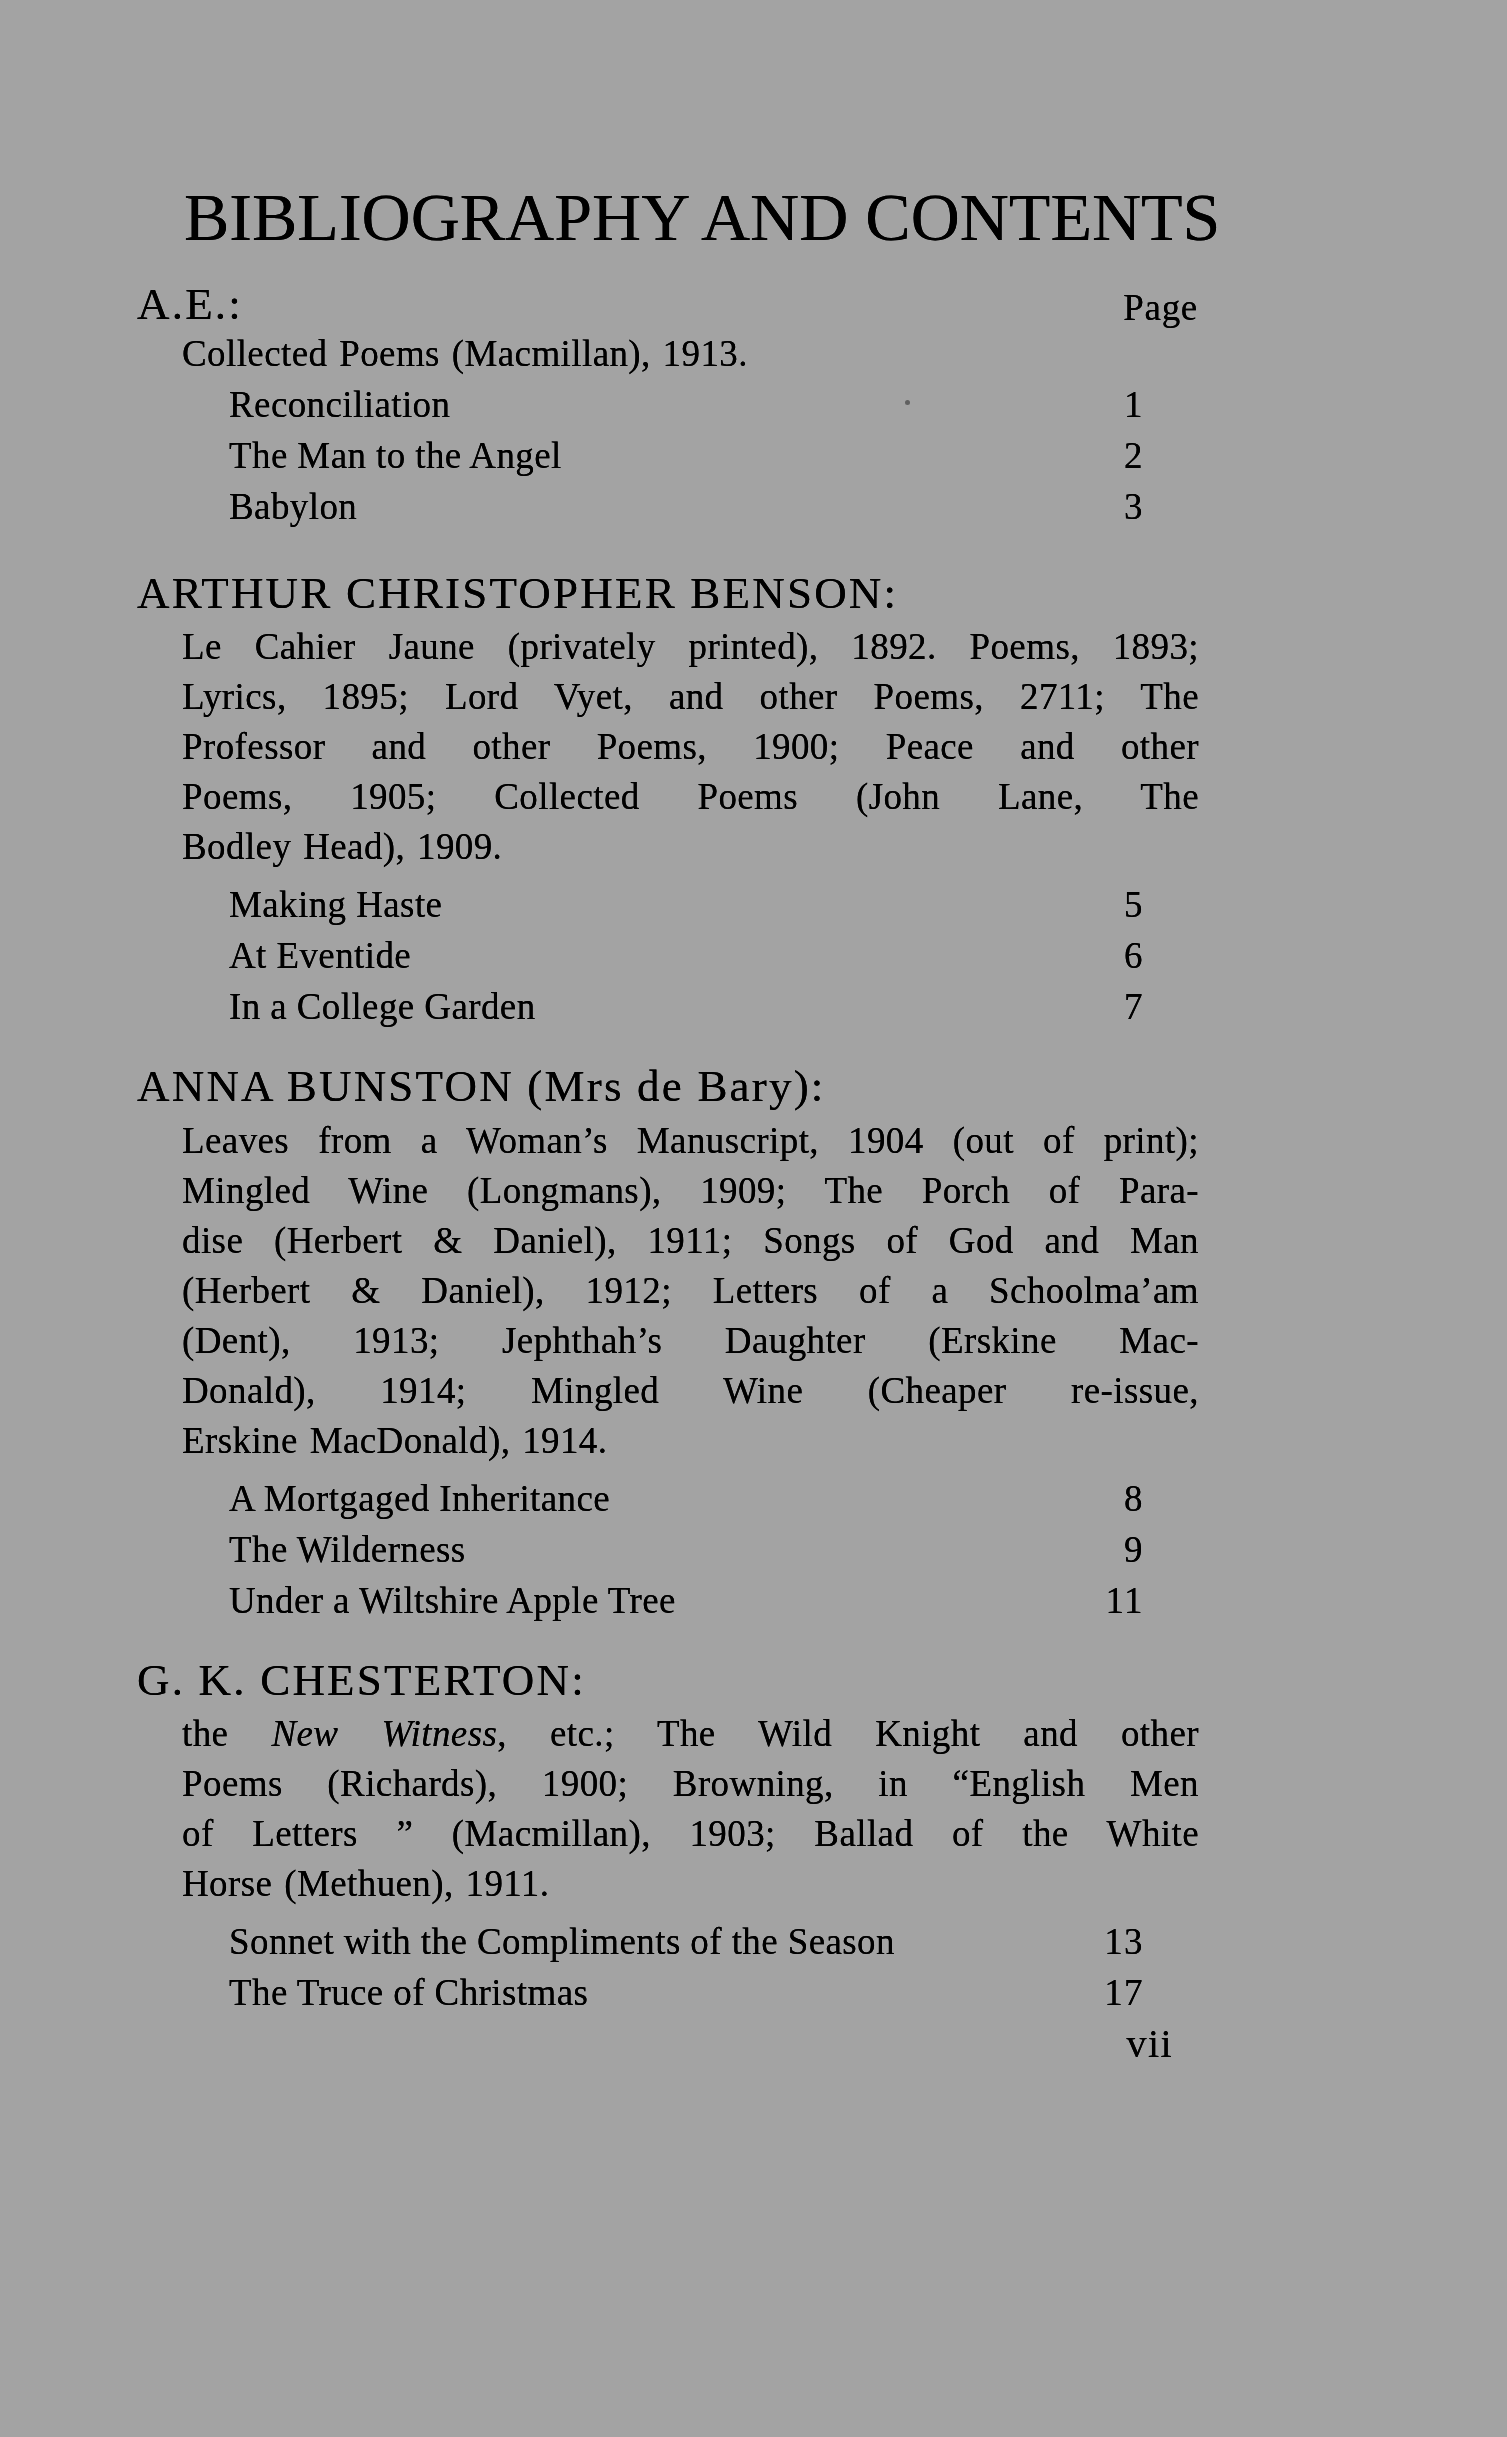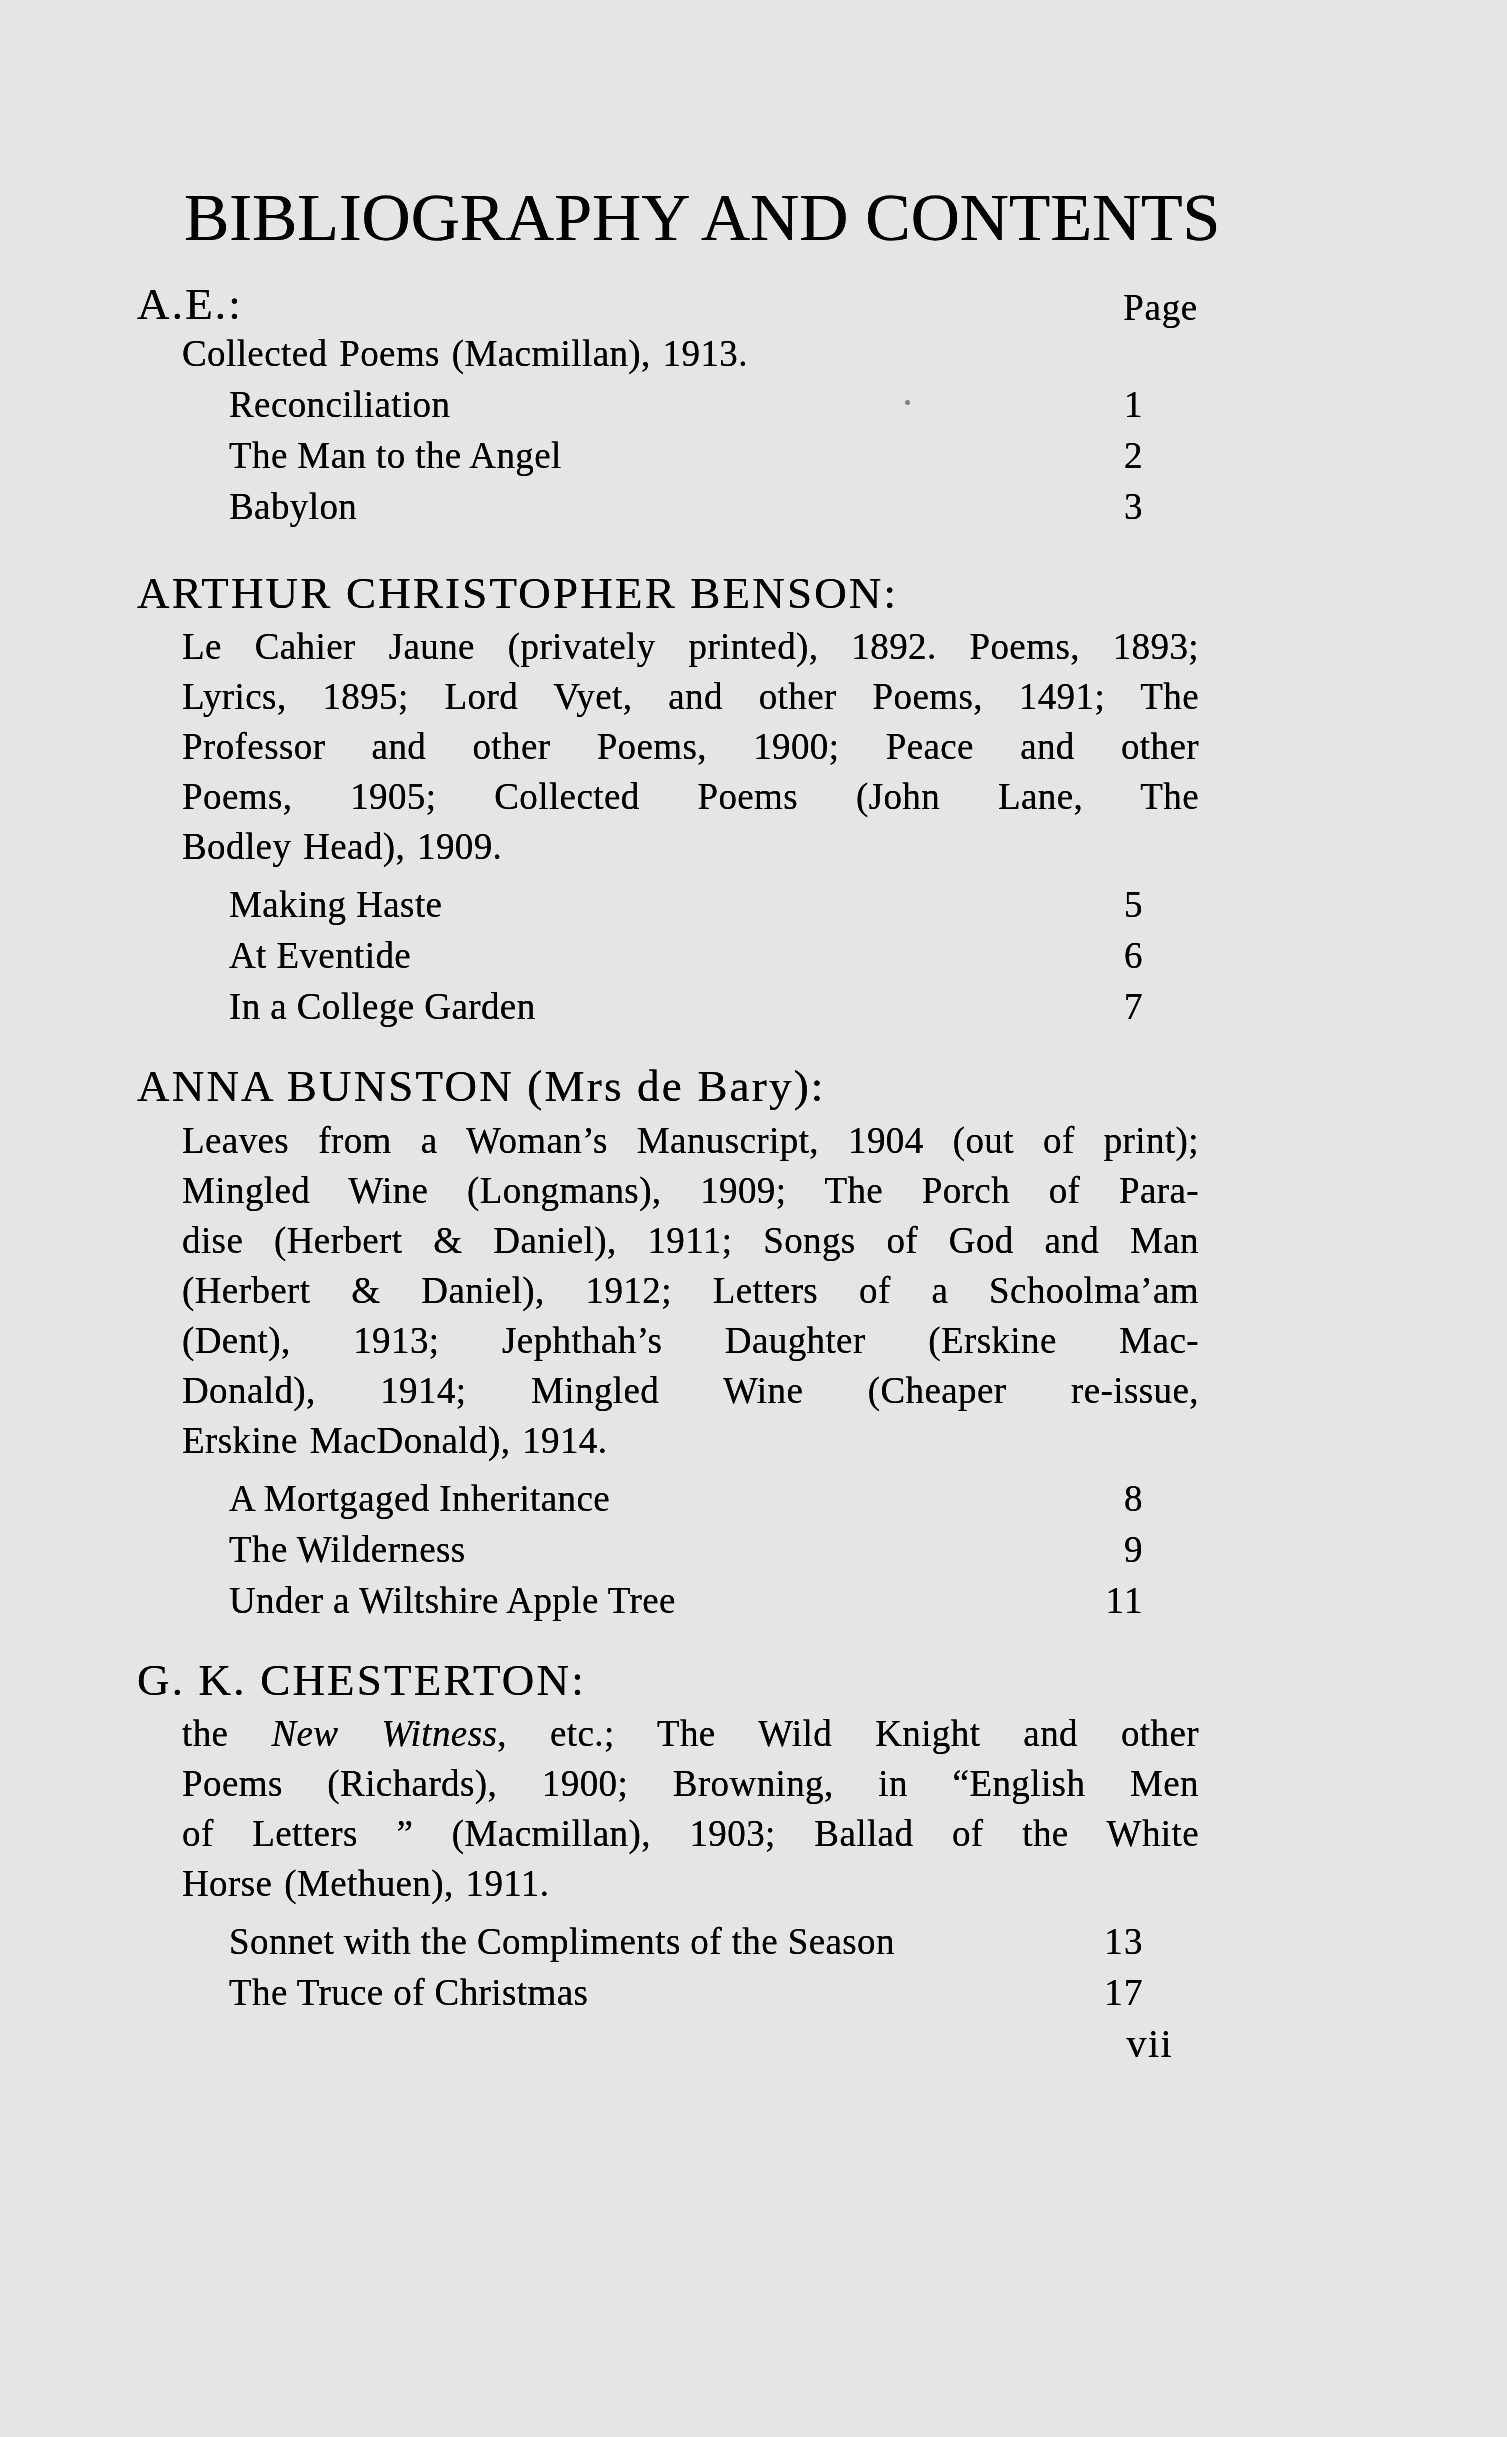--- a/index.html
+++ b/index.html
@@ -1,21 +1,21 @@
 <!DOCTYPE html>
 <html style="font-size:11.5px"><head>
 <meta charset="utf-8">
 <title>Bibliography and Contents</title>
 <style>
   html, body { margin: 0; padding: 0; background: #ffffff; }
   .page {
     position: relative;
     width: 1507px;
     height: 2438px;
-    background: #e5e5e5;
+    background: #a3a3a3;
     color: #000000;
     font-family: "Liberation Serif", "DejaVu Serif", serif;
     overflow: hidden;
     text-shadow: 0 0 0.4px currentColor; 
   }
   .content {
     position: absolute;
     left: 137px;
     top: 0;
     width: 1061px;
@@ -121,21 +121,21 @@
           <span class="etitle">Babylon</span>
           <span class="epage">3</span>
         </div>
       </div>
     </div>
 
     <div class="section">
       <h2 class="author sec-head">ARTHUR CHRISTOPHER BENSON:</h2>
       <div class="bib">
         <div class="bibline">Le Cahier Jaune (privately printed), 1892. Poems, 1893;</div>
-        <div class="bibline">Lyrics, 1895; Lord Vyet, and other Poems, 1491; The</div>
+        <div class="bibline">Lyrics, 1895; Lord Vyet, and other Poems, 2711; The</div>
         <div class="bibline">Professor and other Poems, 1900; Peace and other</div>
         <div class="bibline">Poems, 1905; Collected Poems (John Lane, The</div>
         <div class="bibline last">Bodley Head), 1909.</div>
       </div>
       <div class="entries">
         <div class="entry">
           <span class="etitle">Making Haste</span>
           <span class="epage">5</span>
         </div>
         <div class="entry">

